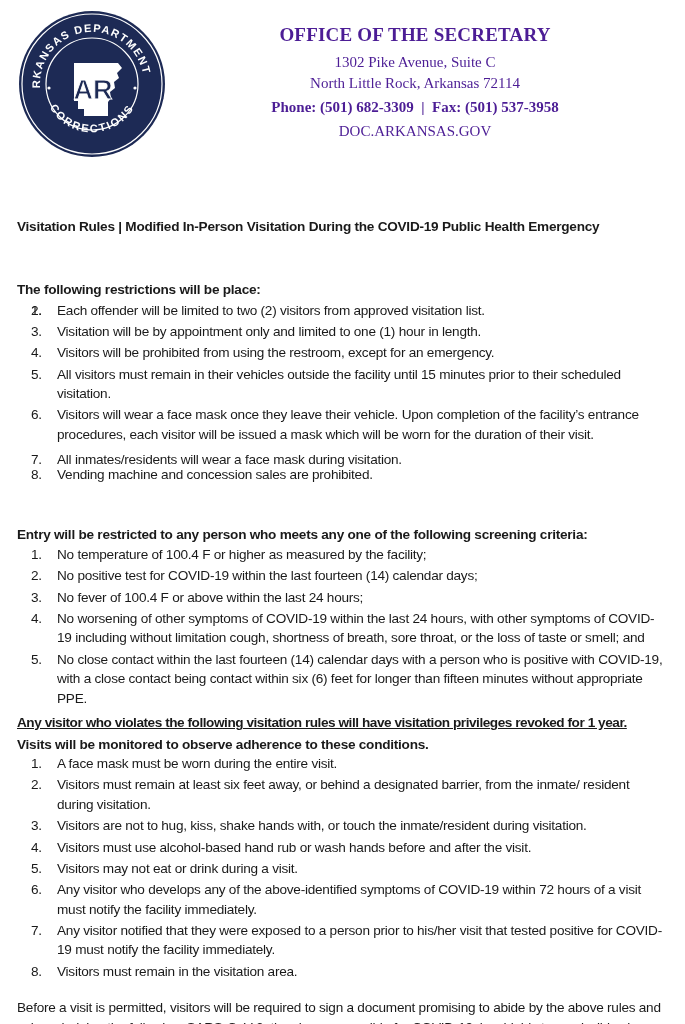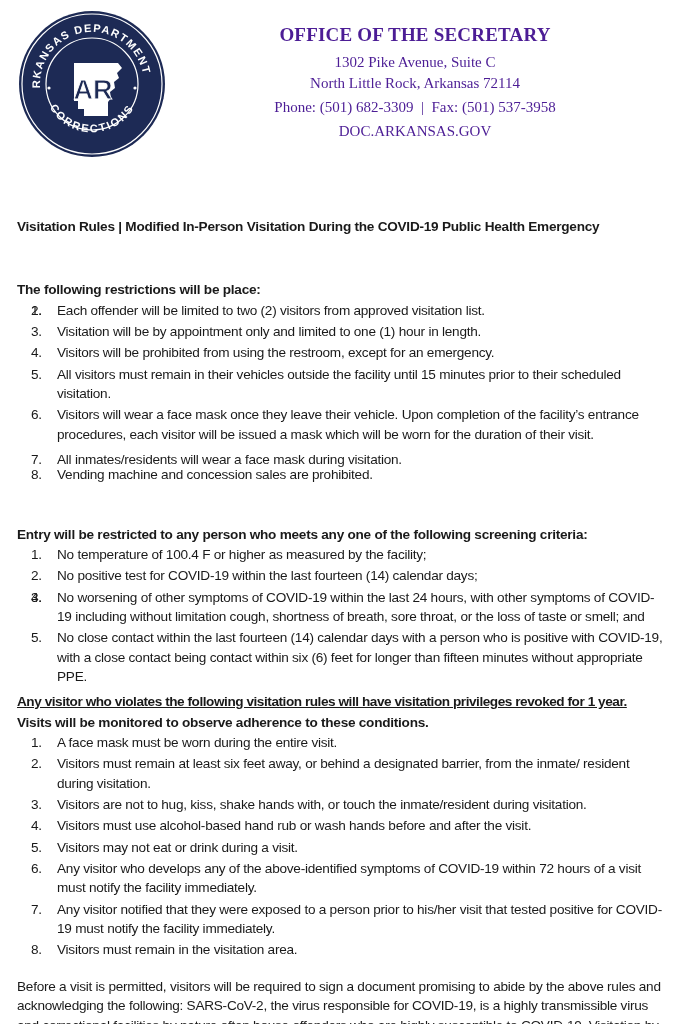--- a/index.html
+++ b/index.html
@@ -45,21 +45,21 @@
     <circle cx="33" cy="80" r="1.6" fill="#ffffff"></circle>
     <circle cx="119" cy="80" r="1.6" fill="#ffffff"></circle>
     <path d="M 58 55 L 102 55 L 106 60 L 101 65 L 103 70 L 98 74 L 99 80 L 94 84 L 95 90 L 92 94 L 92 108 L 68 108 L 68 101 L 62 101 L 62 93 L 58 93 Z" fill="#ffffff"></path>
     <text x="77" y="91" text-anchor="middle" font-family="Liberation Sans, sans-serif" font-size="27" font-weight="bold" fill="#1d2a55" stroke="#ffffff" stroke-width="0.8">AR</text>
   </svg>
 
   <div class="office">
     <div class="title">OFFICE OF THE SECRETARY</div>
     <div class="line">1302 Pike Avenue, Suite C</div>
     <div class="line">North Little Rock, Arkansas 72114</div>
-    <div class="line gap" style="white-space: pre;">Phone: (501) 682-3309  |  Fax: (501) 537-3958</div>
+    <div class="line gap" style="white-space: pre; font-weight: bold;">Phone: (501) 682-3309  |  Fax: (501) 537-3958</div>
     <div class="line gap">DOC.ARKANSAS.GOV</div>
   </div>
 </div>
 
 <div class="content">
   <div class="h main">Visitation Rules | Modified In-Person Visitation During the COVID-19 Public Health Emergency</div>
 
   <div class="h">The following restrictions will be place:</div>
   <ol class="list1">
     <li><span class="num">1.</span></li>
@@ -69,21 +69,21 @@
     <li><span class="num">5.</span><span>All visitors must remain in their vehicles outside the facility until 15 minutes prior to their scheduled visitation.</span></li>
     <li class="spaced"><span class="num">6.</span><span>Visitors will wear a face mask once they leave their vehicle. Upon completion of the facility’s entrance procedures, each visitor will be issued a mask which will be worn for the duration of their visit.</span></li>
     <li class="tight"><span class="num">7.</span><span>All inmates/residents will wear a face mask during visitation.</span></li>
     <li class="tight" style="margin-bottom:5px;"><span class="num">8.</span><span>Vending machine and concession sales are prohibited.</span></li>
   </ol>
 
   <div class="h">Entry will be restricted to any person who meets any one of the following screening criteria:</div>
   <ol>
     <li><span class="num">1.</span><span>No temperature of 100.4 F or higher as measured by the facility;</span></li>
     <li><span class="num">2.</span><span>No positive test for COVID-19 within the last fourteen (14) calendar days;</span></li>
-    <li><span class="num">3.</span></li>
+    <li><span class="num">3.</span><span>No fever of 100.4 F or above within the last 24 hours;</span></li>
     <li><span class="num">4.</span><span>No worsening of other symptoms of COVID-19 within the last 24 hours, with other symptoms of COVID-19 including without limitation cough, shortness of breath, sore throat, or the loss of taste or smell; and</span></li>
     <li><span class="num">5.</span><span>No close contact within the last fourteen (14) calendar days with a person who is positive with COVID-19, with a close contact being contact within six (6) feet for longer than fifteen minutes without appropriate PPE.</span></li>
   </ol>
 
   <div class="underline-h">Any visitor who violates the following visitation rules will have visitation privileges revoked for 1 year.</div>
 
   <div class="h" style="margin-top:2px;">Visits will be monitored to observe adherence to these conditions.</div>
   <ol>
     <li><span class="num">1.</span><span>A face mask must be worn during the entire visit.</span></li>
     <li><span class="num">2.</span><span>Visitors must remain at least six feet away, or behind a designated barrier, from the inmate/ resident during visitation.</span></li>

